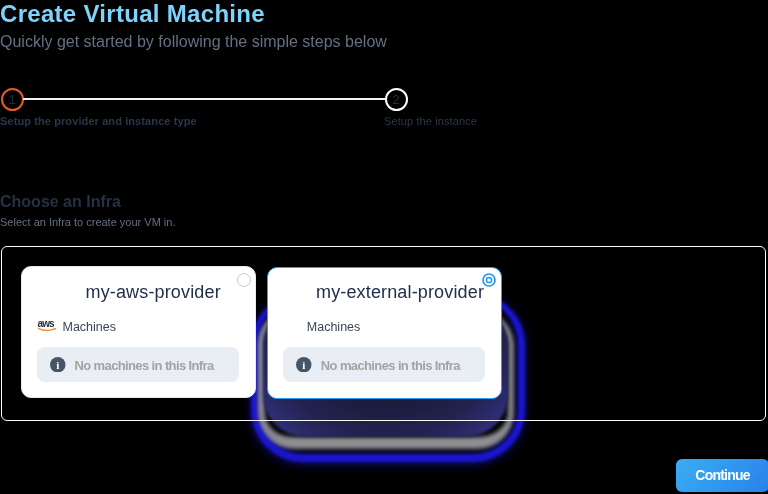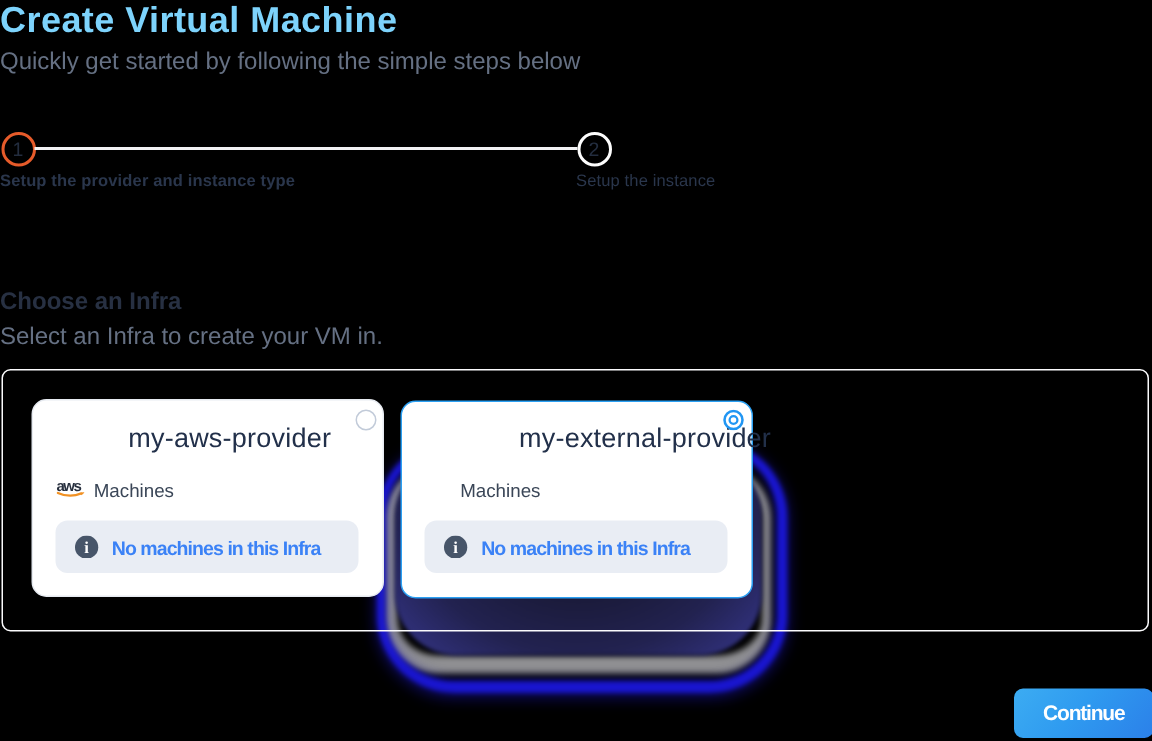--- a/index.html
+++ b/index.html
@@ -8,21 +8,21 @@
   .h1 { position:absolute; left:0; top:2px; font-size:24px; font-weight:bold; letter-spacing:0.3px; color:#7dd3fc; line-height:1; }
   .sub { position:absolute; left:0; top:33.5px; font-size:16px; color:#657083; line-height:1; }
 
   .c1 { position:absolute; left:0.5px; top:87.5px; width:23px; height:23px; border-radius:50%; border:2px solid #e65b2a; color:#232d3f; font-size:13px; display:flex; align-items:center; justify-content:center; }
   .c2 { position:absolute; left:384.5px; top:87.5px; width:23px; height:23px; border-radius:50%; border:2.5px solid #fdfdfd; color:#232d3f; font-size:13px; display:flex; align-items:center; justify-content:center; }
   .stepline { position:absolute; left:23px; top:98px; width:362px; height:2px; background:#f2f2f4; }
   .slab1 { position:absolute; left:0; top:115.7px; font-size:11px; font-weight:bold; letter-spacing:0.1px; color:#2a364c; line-height:1; }
   .slab2 { position:absolute; left:384px; top:115.7px; font-size:11px; font-weight:normal; letter-spacing:0.1px; color:#2a364c; line-height:1; }
 
   .h2 { position:absolute; left:0; top:194.3px; font-size:16px; font-weight:bold; color:#273042; line-height:1; }
-  .sub2 { position:absolute; left:0; top:217.2px; font-size:16px; color:#657083; line-height:1; }
+  .sub2 { position:absolute; left:0; top:217.2px; font-size:11px; color:#657083; line-height:1; }
 
   .glowblob { position:absolute; left:263px; top:302px; width:245px; height:135px; border-radius:42px; z-index:0;
     background: radial-gradient(ellipse at 50% 12%, #14142a 0%, #1a1a38 45%, #222250 70%, #2e2e74 88%, #3a3a96 100%);
     filter: blur(1.5px);
   }
   .glowgray { position:absolute; left:256px; top:310px; width:258px; height:139px; border-radius:36px; z-index:0;
     border:solid rgba(148,148,151,0.97); border-width:8px 6px 12px 9px;
     filter: blur(2px);
   }
   .glowblue { position:absolute; left:251px; top:293px; width:274px; height:169px; border-radius:52px; z-index:0;
@@ -32,21 +32,21 @@
   }
 
   .container { position:absolute; left:1px; top:245.5px; width:765px; height:175.5px; border:1px solid #fbfbfd; border-radius:6px; z-index:1; }
 
   .card { position:absolute; top:266.3px; width:235px; height:131.8px; background:#fff; border-radius:10px; z-index:2; }
   .card1 { left:20.5px; border:1px solid #e7ebf1; }
   .card2 { left:267px; border:1.5px solid #2ba0f3; }
   .title { position:absolute; z-index:3; top:283px; font-size:18px; letter-spacing:0.15px; color:#22304a; line-height:1;margin-left:48px; }
   .mach { position:absolute; z-index:3; top:320.7px; font-size:12.5px; color:#3a4657; line-height:1;text-align:center; }
   .pill { position:absolute; top:347.3px; width:202px; height:35px; background:#e9edf4; border-radius:8px; z-index:3; }
-  .pilltext { position:absolute; top:358.8px; font-size:13px; font-weight:bold; letter-spacing:-0.62px; color:#3b82f6; line-height:1; z-index:4; }
+  .pilltext { position:absolute; top:358.8px; font-size:13px; font-weight:bold; letter-spacing:-0.62px; color:#a3a3a3; line-height:1; z-index:4; }
   .infoicon { position:absolute; top:356.8px; width:15.5px; height:15.5px; z-index:4; }
 
   .radio1 { position:absolute; left:236.5px; top:273px; width:14px; height:14px; border-radius:50%; border:1.5px solid #c2cbd9; z-index:3; }
   .radio2 { position:absolute; left:482px; top:273px; width:14px; height:14px; z-index:3; }
 
   .btn { position:absolute; left:676px; top:458.7px; width:93px; height:33.6px; border-radius:6px; background:linear-gradient(130deg, #3cacf2 0%, #2f9bf0 45%, #2b80e9 100%); z-index:5; color:#fff; font-size:14px; font-weight:bold; letter-spacing:-0.8px; display:flex; align-items:center; justify-content:center; }
 </style>
 </head>
 <body>
   <div class="h1">Create Virtual Machine</div>
@@ -63,21 +63,21 @@
 
   <div class="glowgray"></div>
   <div class="glowblob"></div>
   <div class="glowblue"></div>
   <div class="container"></div>
 
   <div class="card card1"></div>
   <div class="card card2" style="top:267.2px; height:131.9px;"></div>
 
   <div class="title" style="left:37.5px;">my-aws-provider</div>
-  <div class="title" style="left:298px;">my-external-provider</div>
+  <div class="title" style="left:268px;">my-external-provider</div>
 
   <svg class="awslogo" style="position:absolute; left:37px; top:318px; z-index:3;" width="21" height="14" viewBox="0 0 21 14">
     <text x="0.6" y="9" font-family="Liberation Sans" font-size="10" font-weight="bold" fill="#28303f" textLength="17">aws</text>
     <path d="M1.6 10.6 Q 9.5 14.2 17.2 10.9" fill="none" stroke="#f19123" stroke-width="1.5" stroke-linecap="round"></path>
     <path d="M17.0 12.1 q 1.6 -0.6 2.3 -1.9 q -1.1 -0.3 -2.0 0.2 z" fill="#f19123"></path>
   </svg>
   <div class="mach" style="left:62.5px;">Machines</div>
   <div class="mach" style="left:306.8px;">Machines</div>
 
   <div class="pill" style="left:36.7px;"></div>

